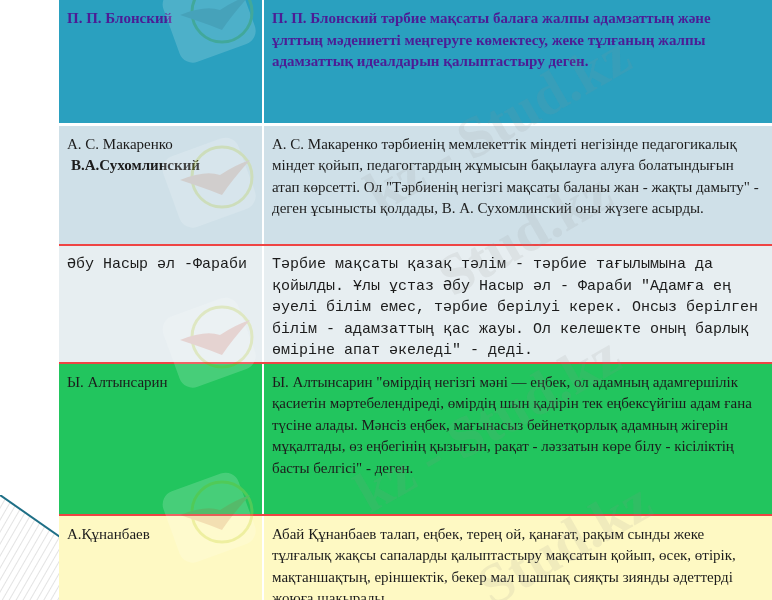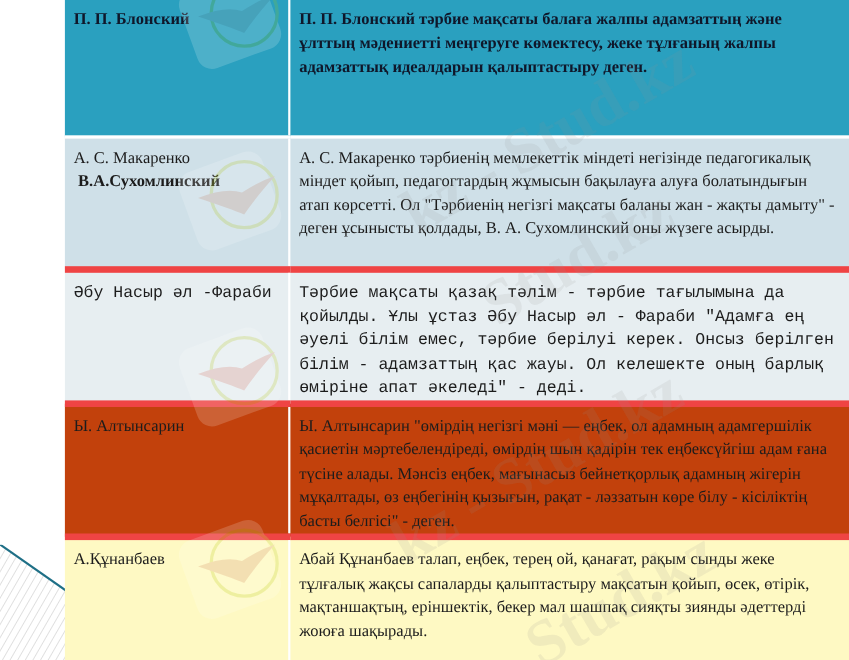--- a/index.html
+++ b/index.html
@@ -15,31 +15,31 @@
   .deco svg { display: block; }
   table.main {
     position: absolute; left: 59px; top: 0; width: 713px;
     border-collapse: collapse; table-layout: fixed;
   }
   table.main col.c1 { width: 204px; }
   table.main col.c2 { width: 509px; }
   table.main td {
     vertical-align: top; padding: 8px 8px 0 8px;
     font-size: 15px; line-height: 21.5px; color: #1c1c1c;
-    border-right: 2px solid #ffffff; border-bottom: 6px solid #ef4444;
+    border-right: 2px solid #ffffff; border-bottom: 2px solid #ef4444;
     box-sizing: border-box;
   }
   table.main td:last-child { border-right: none; }
   tr.head td {
-    background: #2aa0bf; color: #0f172a; font-weight: bold; height: 124px;
+    background: #2aa0bf; color: #4c1d95; font-weight: bold; height: 124px;
     border-bottom: 3px solid #ffffff;
   }
   tr.r1 td { background: #cfe0e8; height: 121px; }
   tr.r2 td { background: #e7eef1; height: 100px; font-family: Liberation Mono, monospace; }
-  tr.r3 td { background: #c2410c; height: 120px; }
+  tr.r3 td { background: #22c55e; height: 152px; }
   tr.r4 td { background: #fef9c3; height: 164px; }
   .name2 { display: block; padding-left: 4px; font-weight: bold; }
   .watermark {
     position: absolute; pointer-events: none;
     color: rgba(150,150,150,0.13);
     font-family: "Liberation Serif", serif; font-weight: bold; font-size: 58px;
     transform: rotate(-30deg); white-space: nowrap;
   }
   .logo-wm { position: absolute; pointer-events: none; opacity: 0.28; }
 </style>

